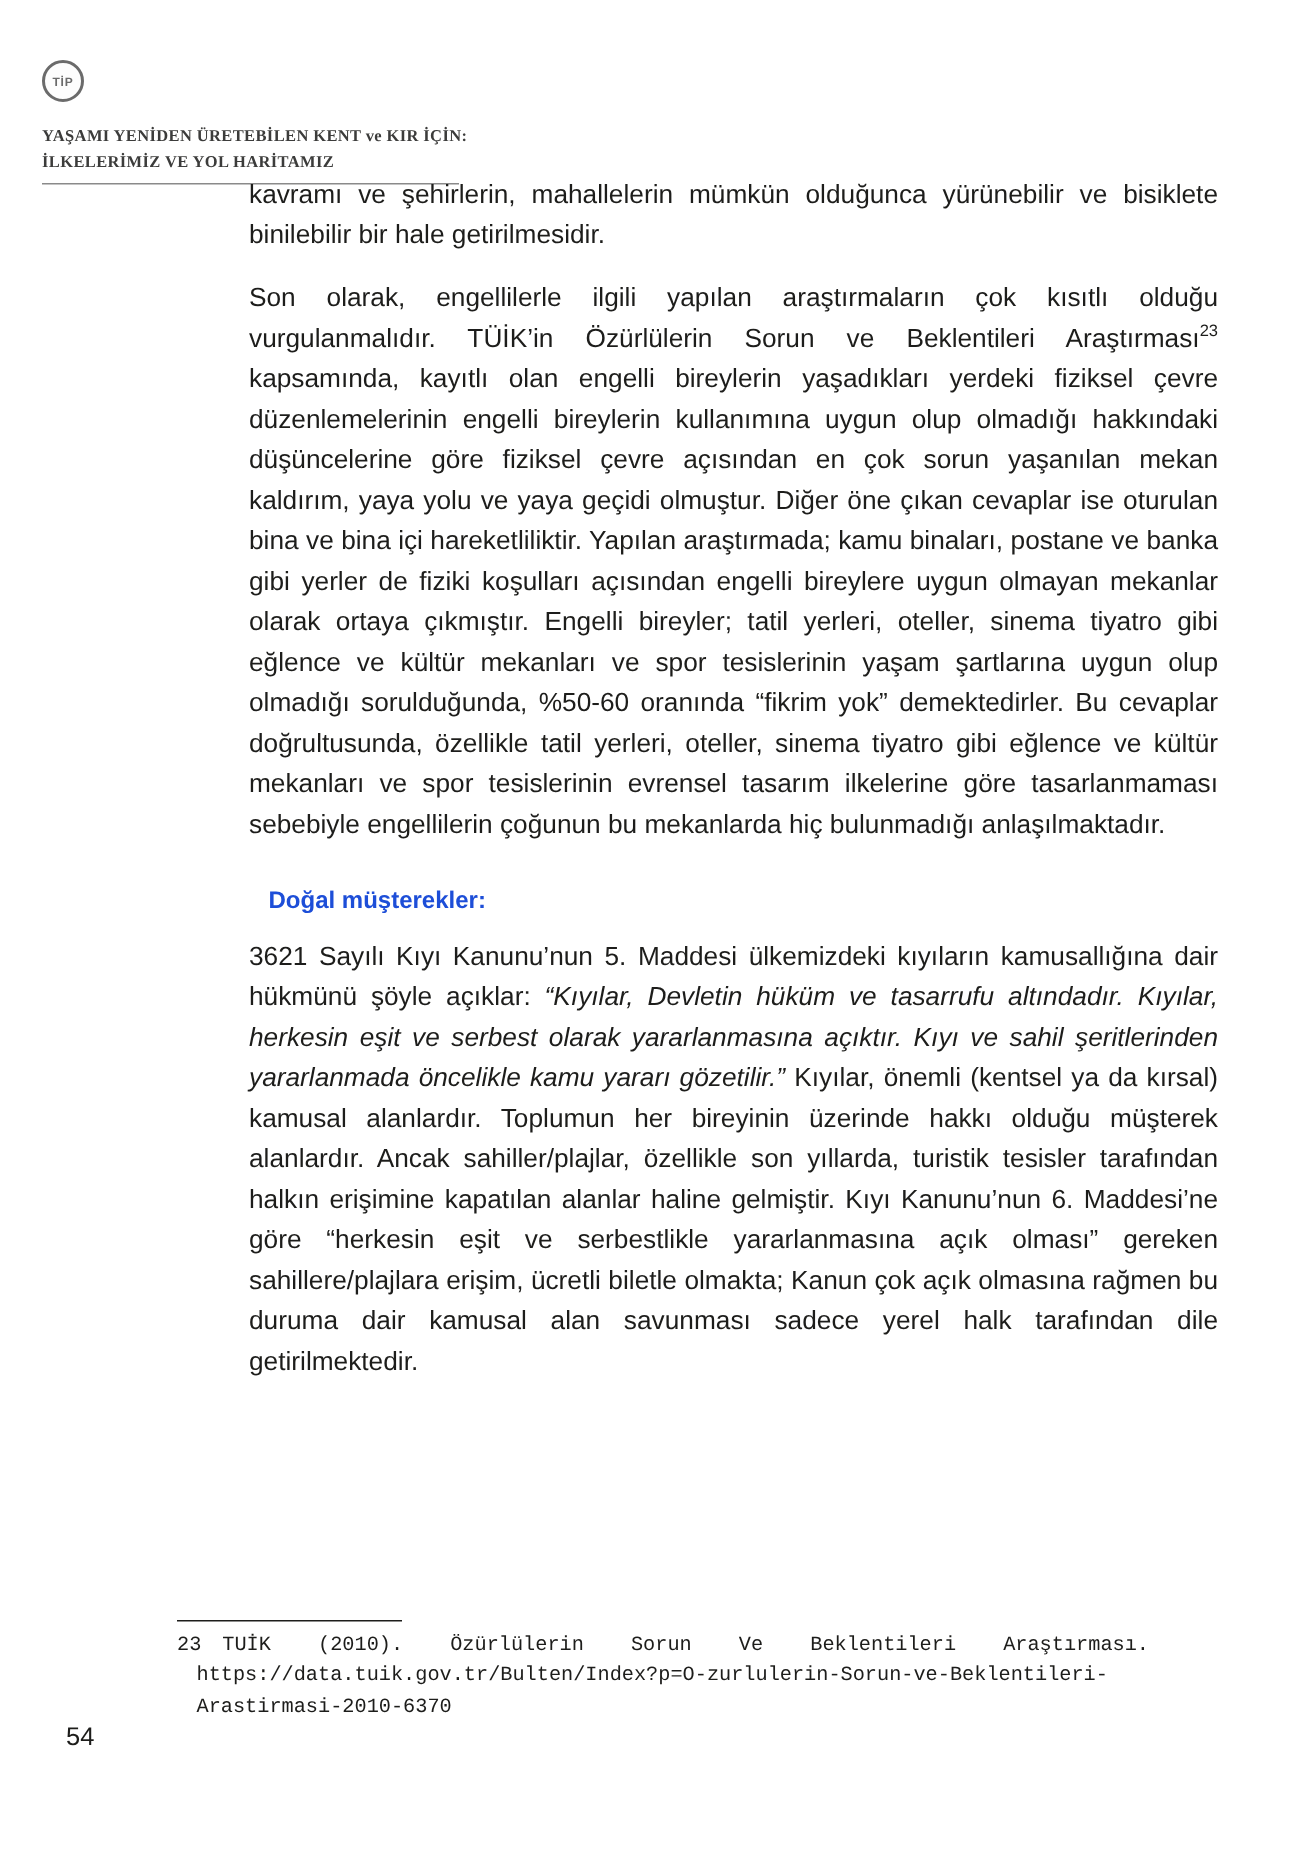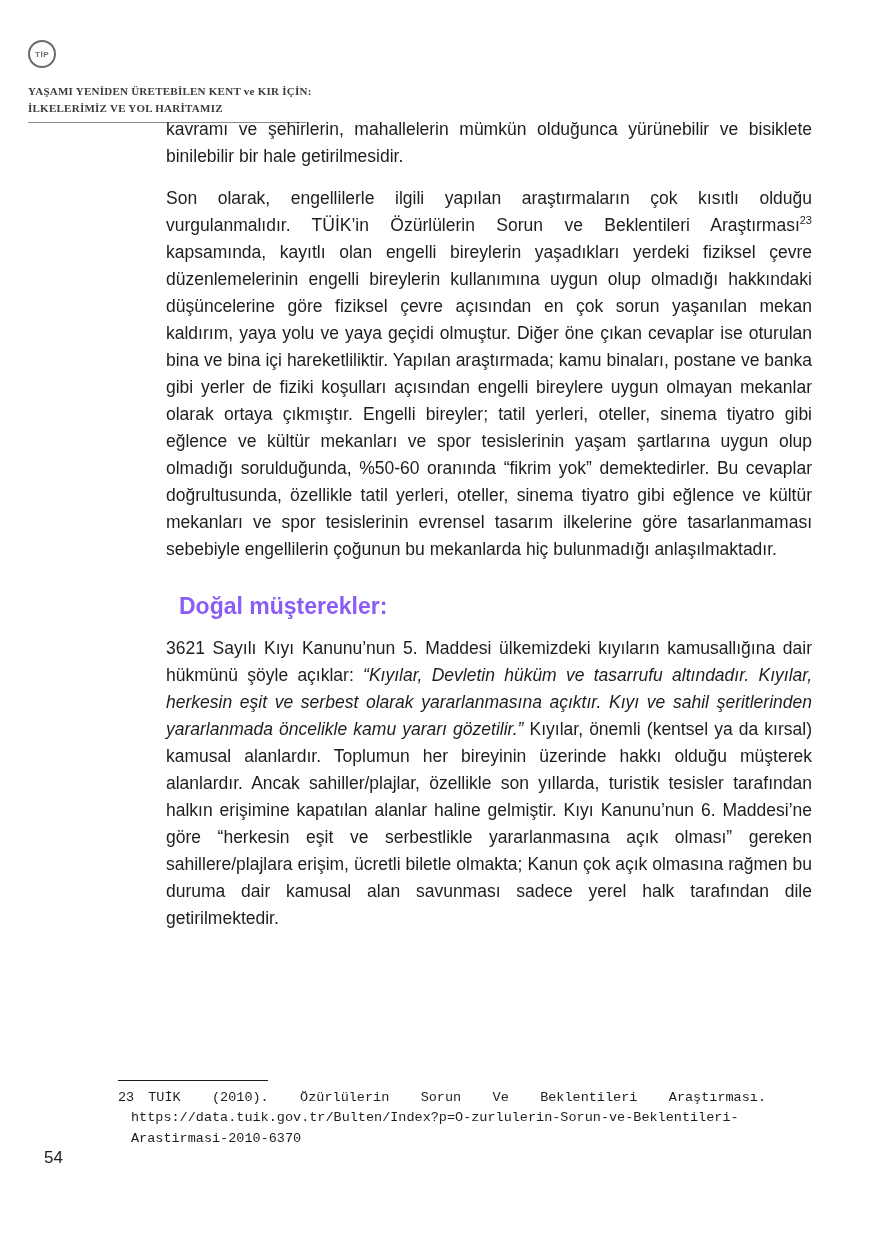--- a/index.html
+++ b/index.html
@@ -69,26 +69,26 @@
     font-size: 17.5px;
     line-height: 27px;
     text-align: justify;
     color: #1d1d1b;
   }
   .content p sup {
     font-size: 11px;
     line-height: 0;
   }
   .section-heading {
-    font-size: 23px;
+    font-size: 16px;
     font-weight: bold;
     line-height: 1.55;
     margin: 26px 0 10px 0;
     padding-left: 13px;
-    color: #8b5cf6;
+    color: #1d4ed8;
   }
   .quote-italic { font-style: italic; }
 
   
   .footnote-area {
     position: absolute;
     top: 1080px;
     left: 118px;
     width: 648px;
   }

